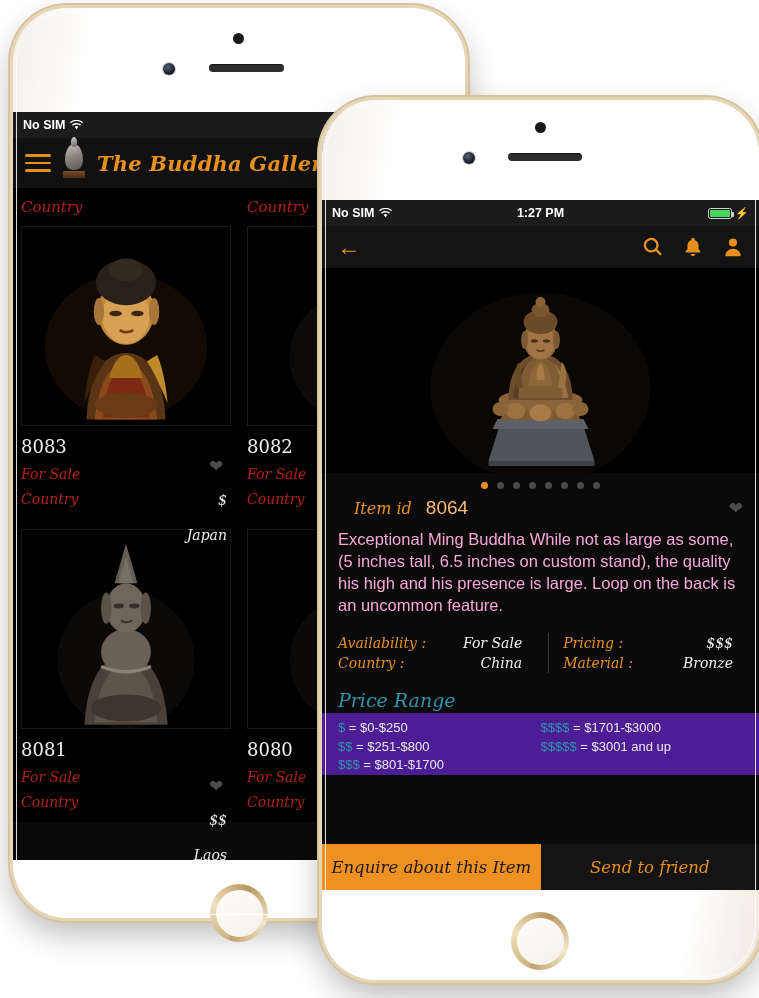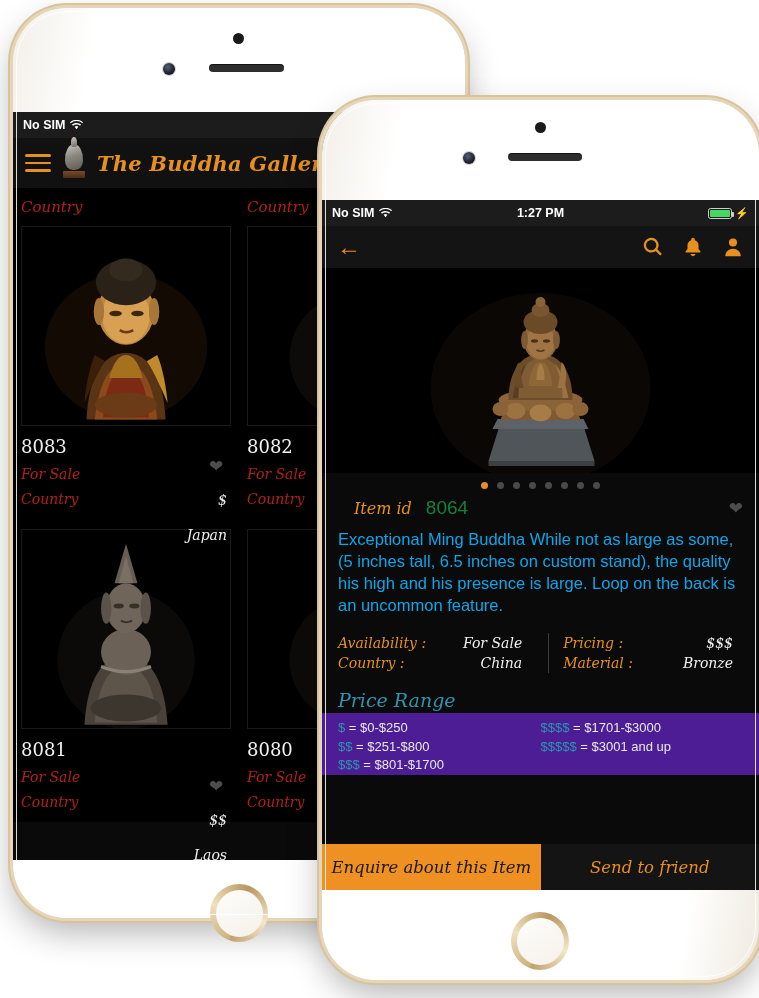--- a/index.html
+++ b/index.html
@@ -162,25 +162,25 @@
 
   .dots { display:flex; justify-content:center; gap:9px; padding:9px 0 6px; background:#0a0a0a;}
   .dot { width:7px; height:7px; border-radius:50%; background:#4a4a4a; cursor:pointer;}
   .dot.on { background:#e8901f; }
 
   .id-row {
     display:flex; align-items:baseline; gap:14px; padding: 2px 16px 0 32px;
     background:#0a0a0a;
   }
   .id-lbl { color:#e8901f; font-family:"DejaVu Serif", serif; font-style:italic; font-size:16px;}
-  .id-val { color:#15803d; font-size:19px; }
+  .id-val { color:#fdba74; font-size:19px; }
   .id-heart { margin-left:auto; color:#4d4d4d; font-size:17px; cursor:pointer;}
 
   .desc {
-    color:#0ea5e9; font-size:16.5px; line-height:1.33;
+    color:#f9a8d4; font-size:16.5px; line-height:1.33;
     padding: 10px 16px 12px 16px; background:#0a0a0a;
   }
 
   .attrs {
     display:flex; padding: 4px 16px 6px 16px; background:#0a0a0a; gap:16px;
   }
   .attr-col { width:50%; }
   .attr-col.right { border-left:1px solid #3a3a3a; padding-left:14px; }
   .attr-line {
     display:flex; justify-content:space-between; align-items:baseline;

